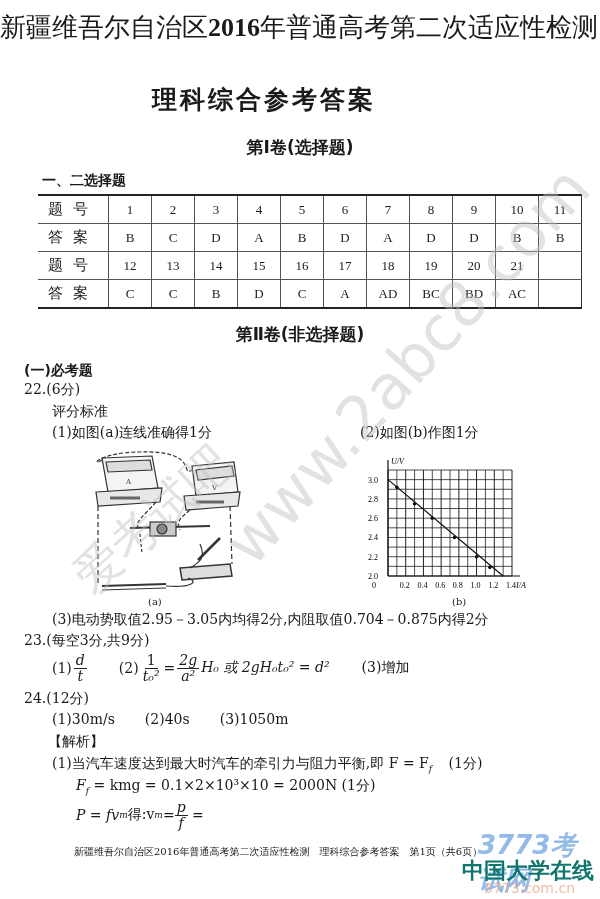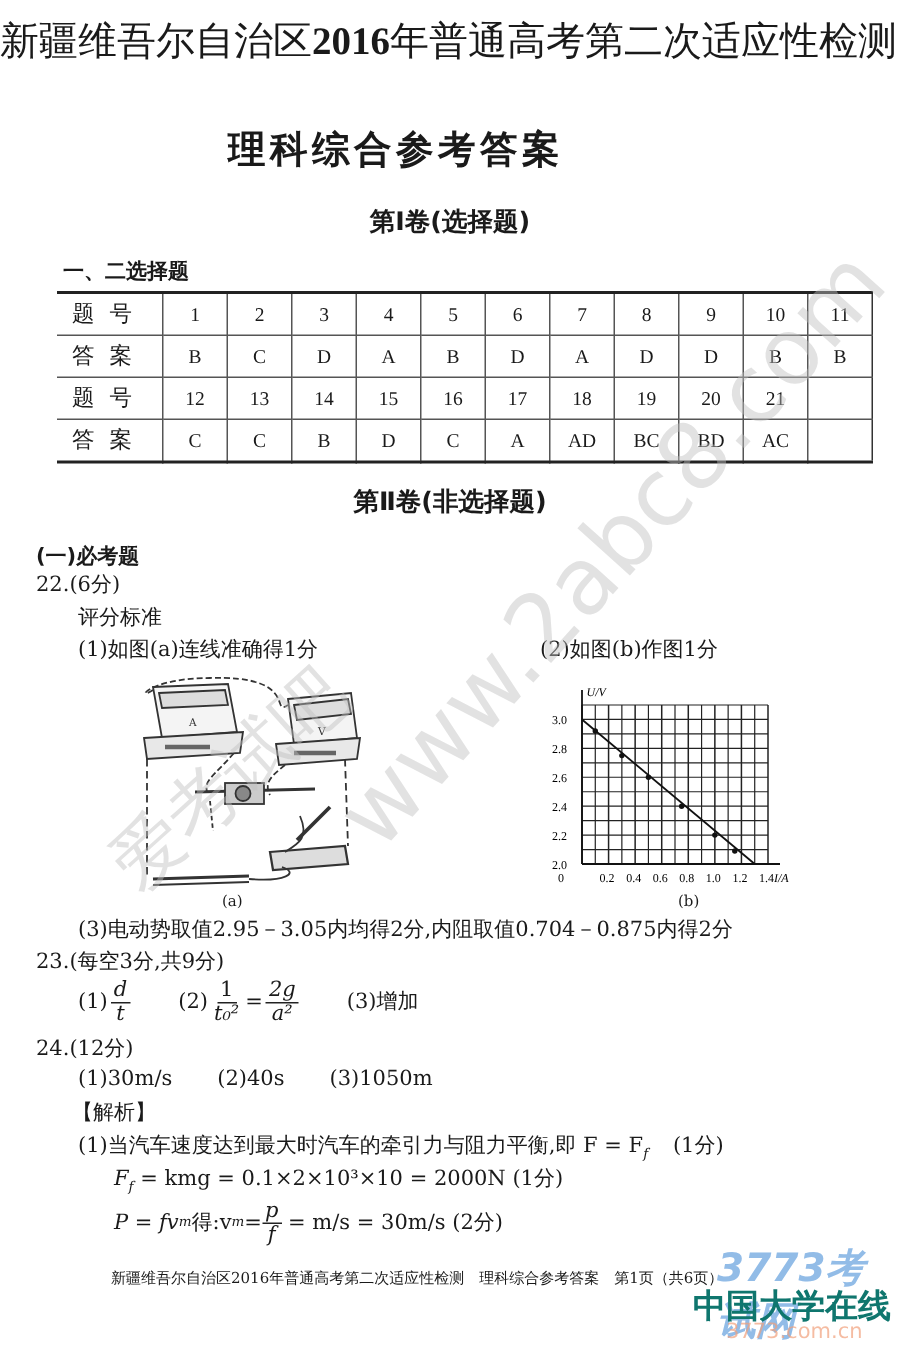--- a/index.html
+++ b/index.html
@@ -216,20 +216,21 @@
   <span>(2)</span>
   <span class="frac">
       <span class="num" style="font-style:normal">1</span>
       <span class="den">t₀²</span>
     </span>
   <span>=</span>
   <span class="frac">
       <span class="num">2g</span>
       <span class="den">a²</span>
     </span>
+  <span style="font-style:italic;">H₀ 或 2gH₀t₀² = d²</span>
   <span style="width:28px;display:inline-block;"></span>
   <span>(3)增加</span>
 </div>
 
 <div class="abs txt" style="left:24px;top:690px;">24.(12分)</div>
 <div class="abs txt" style="left:52px;top:711px;display:flex;gap:30px;">
   <span>(1)30m/s</span>
   <span>(2)40s</span>
   <span>(3)1050m</span>
 </div>
@@ -245,21 +246,20 @@
   <span style="font-style:italic;">P = fv</span>
     <sub style="font-size:9px;font-style:italic;">m</sub>
   <span>  得:v</span>
     <sub style="font-size:9px;font-style:italic;">m</sub>
   <span> = </span>
   <span class="frac">
       <span class="num">p</span>
       <span class="den">f</span>
     </span>
   <span>&nbsp;=&nbsp;</span>
-  <span>m/s = 30m/s  (2分)</span>
 </div>
 
 <div class="abs footer" style="left:74px;top:845px;">新疆维吾尔自治区2016年普通高考第二次适应性检测　理科综合参考答案　第1页（共6页）</div>
 
 <div class="abs wm" style="left:210px;top:530px;font-size:62px;transform:rotate(-48deg);transform-origin:left top;">www.2abc8.com</div>
 <div class="abs wm" style="left:60px;top:560px;font-size:48px;transform:rotate(-42deg);transform-origin:left top;">爱考试吧</div>
 <div class="abs logo-top" style="left:478px;top:828px;">3773考试网</div>
 <div class="abs logo-cn" style="left:462px;top:856px;">中国大学在线</div>
 <div class="abs logo-sub" style="left:484px;top:880px;">3773.com.cn</div>
 

